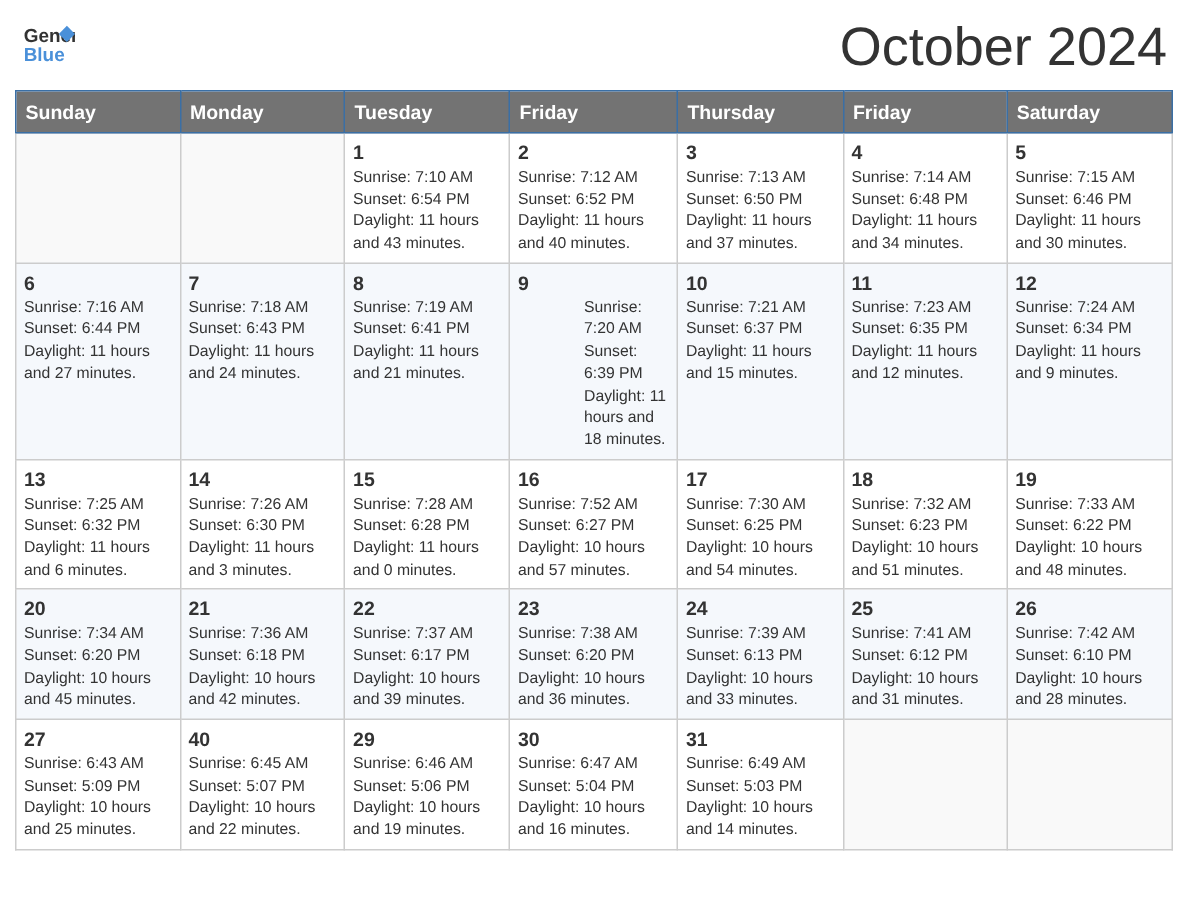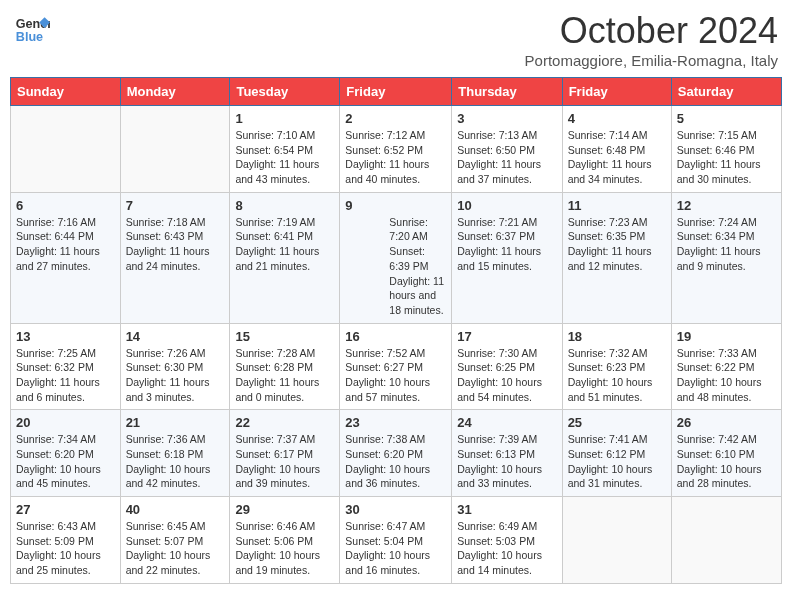--- a/index.html
+++ b/index.html
@@ -23,39 +23,39 @@
       font-size: 18px;
       font-weight: bold;
       color: #333;
     }
     .logo-icon {
       width: 36px;
       height: 36px;
       margin-right: 2px;
     }
     .title-block {
-      text-align: right;
+      text-align: left;
       margin-left: 24px;
     }
     .month-title {
       font-size: 36px;
       font-weight: normal;
       color: #333;
     }
     .subtitle {
       font-size: 15px;
       color: #555;
     }
     .calendar {
       width: 100%;
       border-collapse: collapse;
       border: 1px solid #ccc;
     }
     .calendar th {
-      background: #ef4444;
+      background: #737373;
       color: #fff;
       text-align: left;
       padding: 6px 6px;
       font-size: 13px;
       border: 1px solid #3a6fa5;
     }
     .calendar td {
       vertical-align: top;
       padding: 5px 5px;
       font-size: 11px;
@@ -92,21 +92,20 @@
 <div class="header">
   <div class="logo">
     <svg class="logo-icon" viewBox="0 0 40 40">
       <text x="2" y="20" font-size="14" font-weight="bold" fill="#333">General</text>
       <text x="2" y="34" font-size="14" font-weight="bold" fill="#4a90d9">Blue</text>
       <polygon points="34,8 40,14 34,20 28,14" fill="#4a90d9"></polygon>
     </svg>
   </div>
   <div class="title-block">
     <div class="month-title">October 2024</div>
-    <div class="subtitle">Portomaggiore, Emilia-Romagna, Italy</div>
   </div>
 </div>
 
 <table class="calendar">
   <thead>
     <tr>
     <th>Sunday</th>
         <th>Monday</th>
         <th>Tuesday</th>
         <th>Friday</th>

